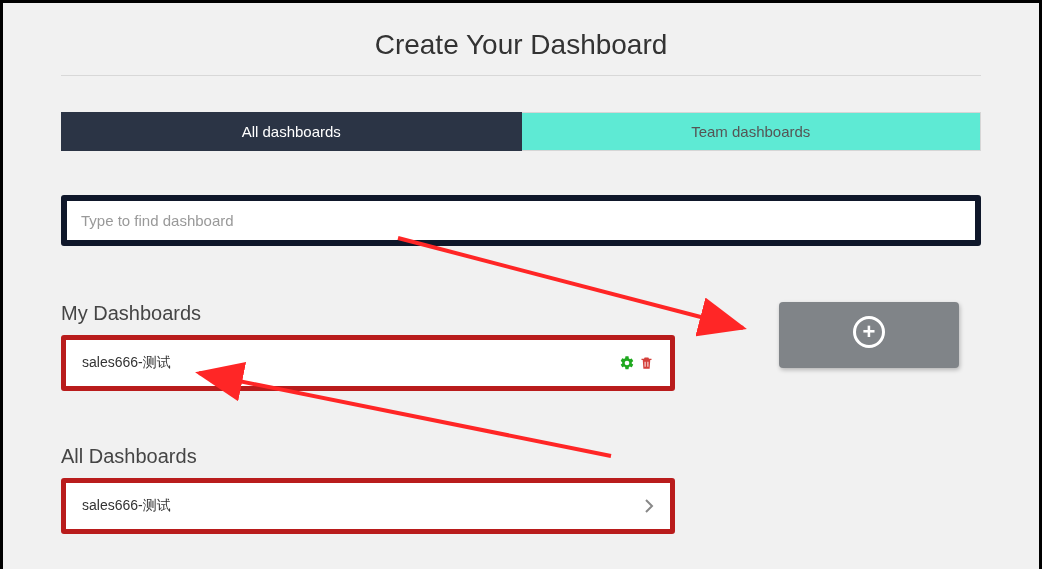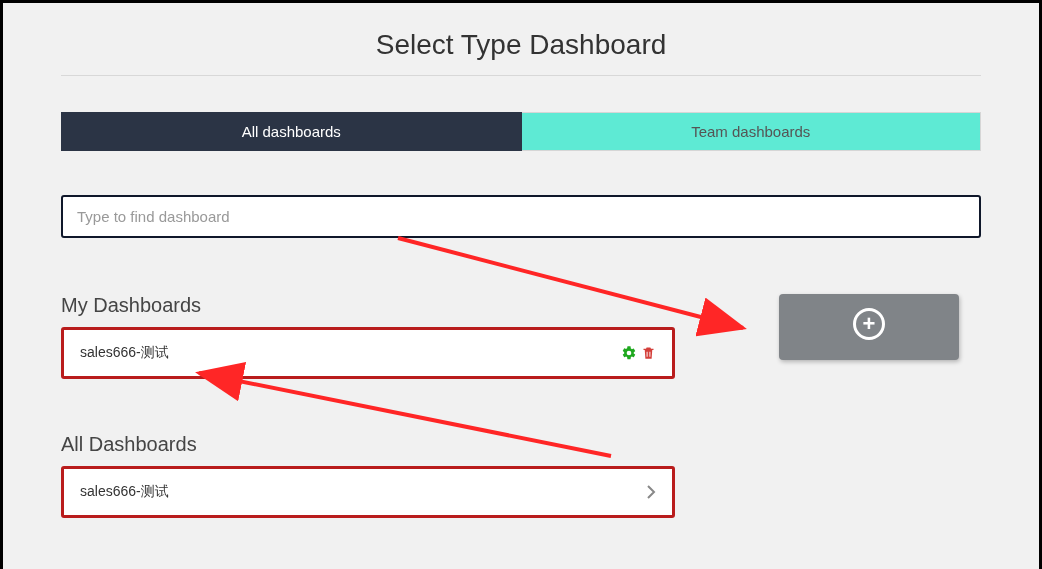--- a/index.html
+++ b/index.html
@@ -62,21 +62,21 @@
     .cubes-icon {
       width: 16px;
       height: 16px;
     }
     .search-row {
       margin-bottom: 56px;
     }
     .search-input {
       width: 100%;
       padding: 11px 14px;
-      border: 2px solid #0f172a;
+      border: 6px solid #0f172a;
       border-radius: 3px;
       font-size: 15px;
       color: #555;
       background: #fff;
     }
     .search-input::placeholder {
       color: #999;
     }
     .main-cols {
       display: flex;
@@ -91,21 +91,21 @@
       margin-left: 80px;
     }
     .section-title {
       font-size: 20px;
       font-weight: 400;
       color: #454545;
       margin-bottom: 10px;
     }
     .dash-card {
       background: #fff;
-      border: 3px solid #b91c1c;
+      border: 5px solid #b91c1c;
       border-radius: 3px;
       padding: 14px 16px;
       display: flex;
       align-items: center;
       justify-content: space-between;
       margin-bottom: 28px;
     }
     .dash-card.last {
       margin-bottom: 0;
     }
@@ -155,21 +155,21 @@
     .arrow {
       position: absolute;
       pointer-events: none;
     }
   </style>
 </head>
 <body>
 
 <div class="container">
 
-  <h1 class="page-title">Select Type Dashboard</h1>
+  <h1 class="page-title">Create Your Dashboard</h1>
   <hr class="hr">
 
   <div class="tabs">
     <div class="tab active">
       <span>All dashboards</span>
     </div>
     <div class="tab">
       <span>Team dashboards</span>
     </div>
   </div>

